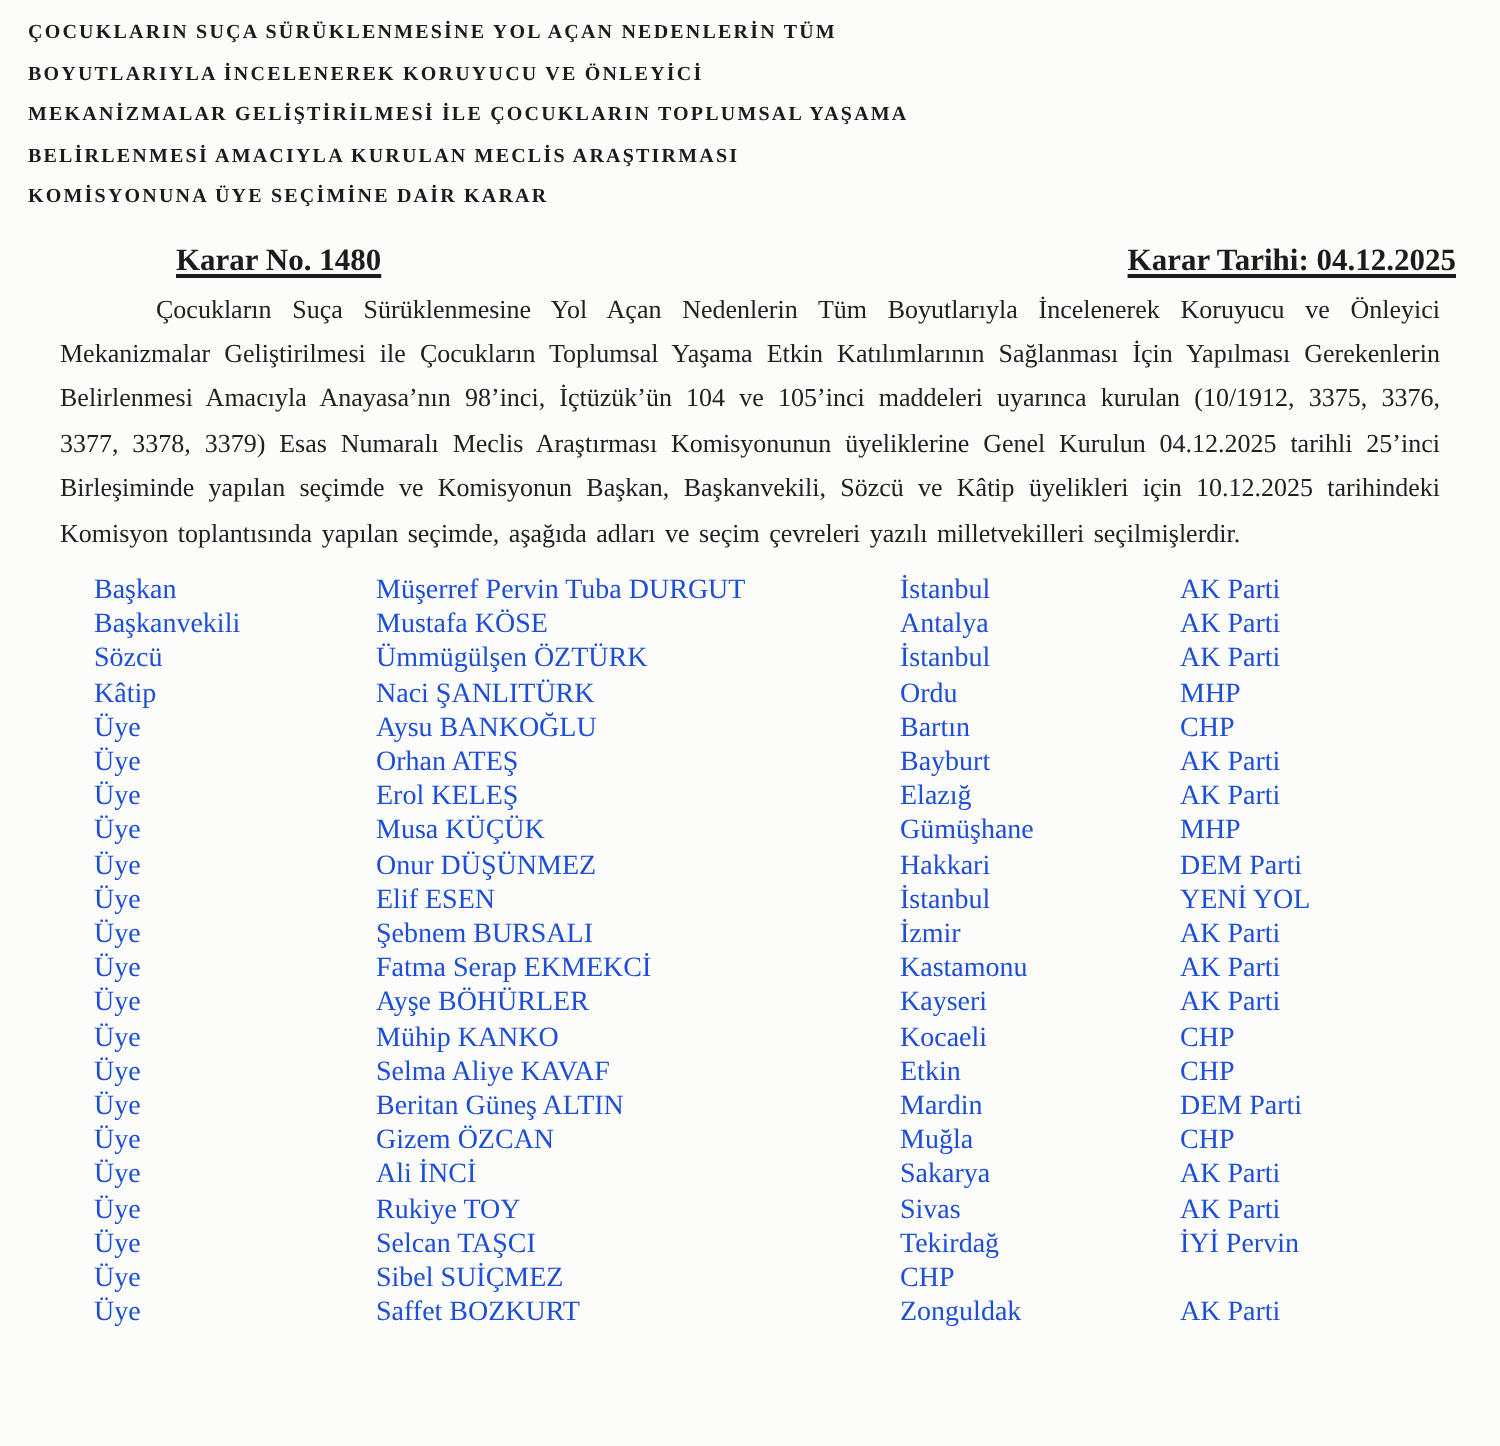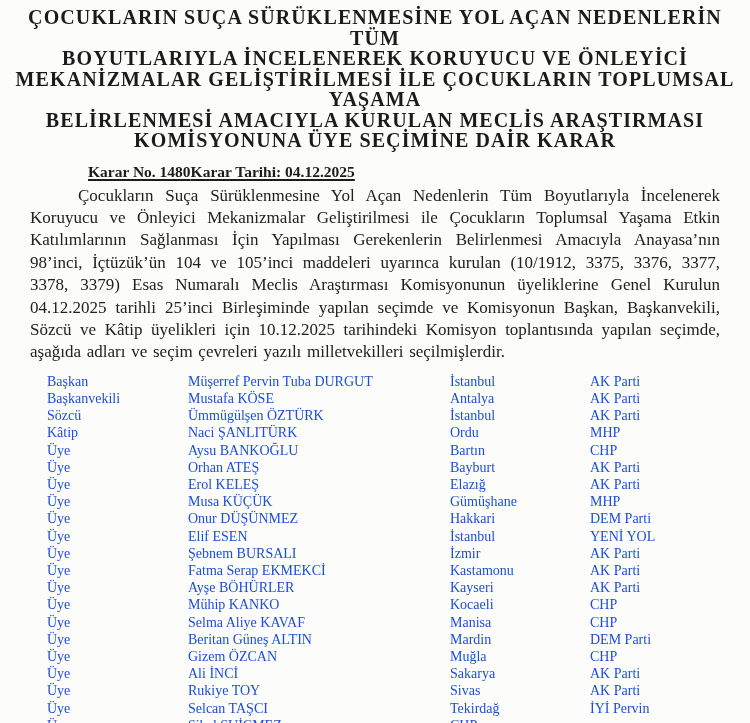--- a/index.html
+++ b/index.html
@@ -17,45 +17,45 @@
   }
   .page {
     position: relative;
     width: 750px;
     height: 723px;
     box-sizing: border-box;
     padding-top: 7px;
   }
   
   .doc-title {
-    text-align: center;
     font-weight: bold;
-    font-size: 20px;
+    font-size: 10px;
     line-height: 20.5px;
     letter-spacing: 1.1px;
     color: #1b1b1b;
     margin: 0 14px;
   }
   
   .decision-line {
     display: flex;
+    justify-content: space-between;
     margin: 11px 22px 0 88px;
     font-weight: bold;
     font-size: 15.5px;
     line-height: 19px;
   }
   .decision-line .u {
     text-decoration: underline;
     text-underline-offset: 2px;
     text-decoration-thickness: 1.5px;
   }
   
   .body-paragraph {
     margin: 4px 30px 0 30px;
-    font-size: 17px;
+    font-size: 13px;
     line-height: 22.4px;
     text-align: justify;
     text-indent: 48px;
     word-spacing: 1.5px;
     color: #212121;
   }
   
   .members-table {
     margin-top: 9px;
     padding-left: 47px;
@@ -170,21 +170,21 @@
       </div>
       <div class="member-row">
         <span>Üye</span>
         <span>Mühip KANKO</span>
         <span>Kocaeli</span>
         <span>CHP</span>
       </div>
       <div class="member-row">
         <span>Üye</span>
         <span>Selma Aliye KAVAF</span>
-        <span>Manisa</span>
+        <span>Etkin</span>
         <span>CHP</span>
       </div>
       <div class="member-row">
         <span>Üye</span>
         <span>Beritan Güneş ALTIN</span>
         <span>Mardin</span>
         <span>DEM Parti</span>
       </div>
       <div class="member-row">
         <span>Üye</span>

